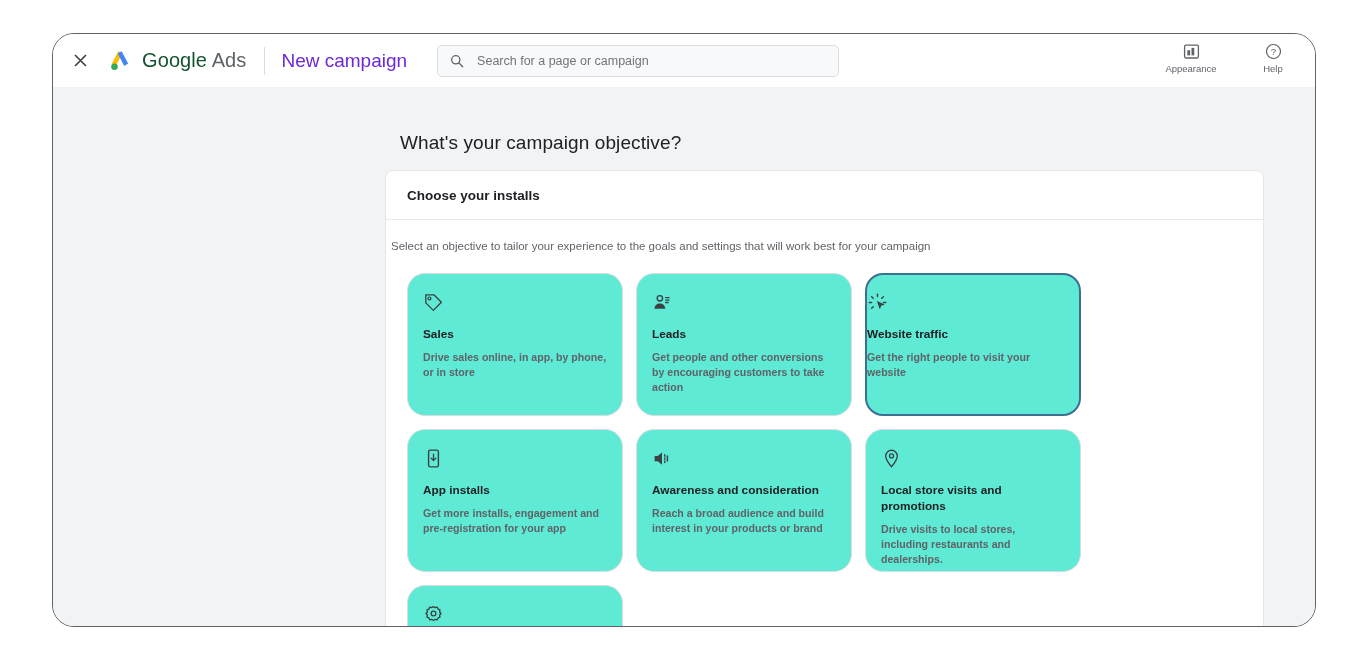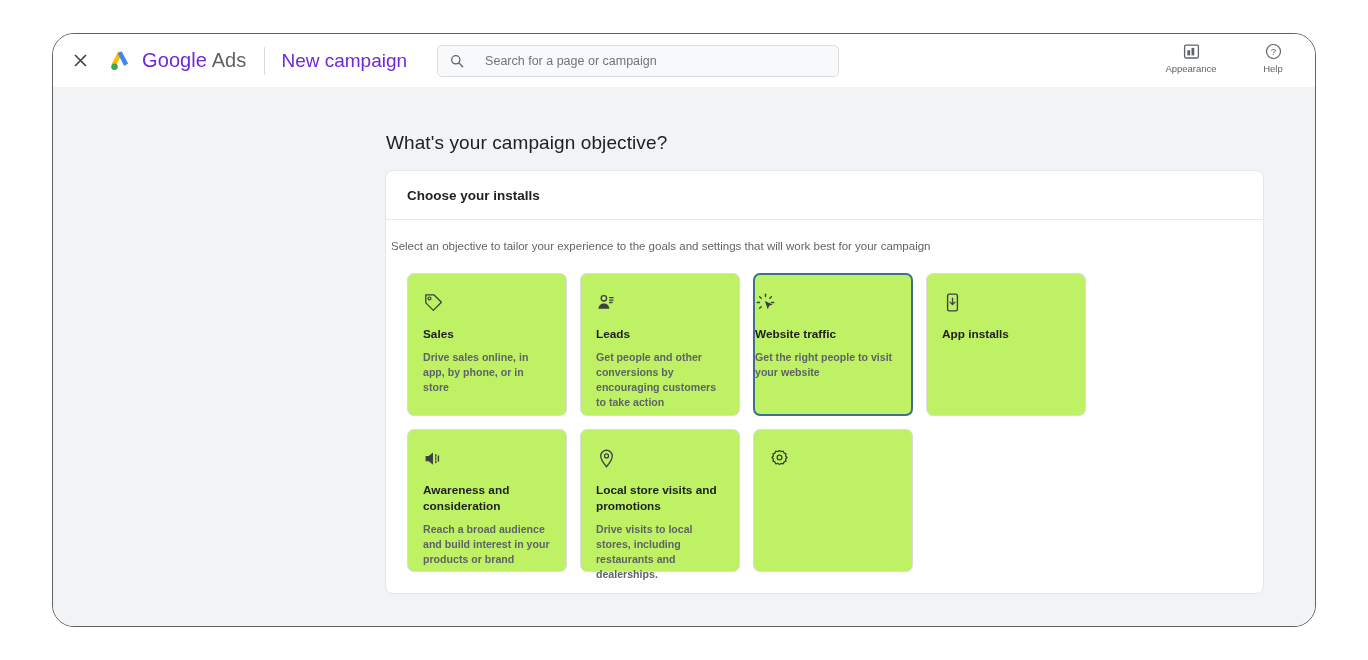--- a/index.html
+++ b/index.html
@@ -56,21 +56,21 @@
     cursor: pointer;
   }
   .ads-logo { width: 26px; height: 26px; flex: 0 0 auto; }
   .brand-text {
     margin-left: 9px;
     font-size: 20px;
     color: #5f6368;
     letter-spacing: 0.1px;
     white-space: nowrap;
   }
-  .brand-text b { font-weight: 400; color: #6d28d9; }
+  .brand-text b { font-weight: 400; color: #14532d; }
   .topbar-divider {
     width: 1px;
     height: 28px;
     background: #dadce0;
     margin: 0 16px 0 18px;
     flex: 0 0 auto;
   }
   .page-name {
     font-size: 19px;
     color: #6d28d9;
@@ -89,21 +89,21 @@
     padding: 0 12px;
     box-sizing: border-box;
     cursor: text;
     flex: 0 0 auto;
   }
   .searchbox svg { flex: 0 0 auto; }
   .search-input {
     border: none;
     outline: none;
     background: transparent;
-    margin-left: 19px;
+    margin-left: 11px;
     font-family: "Liberation Sans", sans-serif;
     font-size: 12.5px;
     color: #3c4043;
     width: 100%;
   }
   .search-input::placeholder { color: #70757a; }
 
   .topbar-right {
     position: absolute;
     right: 14px;
@@ -135,21 +135,21 @@
 
   
   .content {
     position: relative;
     height: calc(100% - 53px);
     background: #f1f3f4;
     overflow: hidden;
   }
   .heading {
     position: absolute;
-    left: 333px;
+    left: 347px;
     top: 45px;
     font-size: 19px;
     color: #202124;
     letter-spacing: 0.1px;
   }
 
   .panel {
     position: absolute;
     left: 332px;
     top: 83px;
@@ -173,25 +173,25 @@
     line-height: 1.4;
   }
 
   .card-grid {
     display: flex;
     flex-wrap: wrap;
     gap: 13px;
     padding: 19px 21px 21px 21px;
   }
   .obj-card {
-    width: 160px;
+    width: 216px;
     height: 143px;
-    background: #bef264;
+    background: #5eead4;
     border: 1px solid #dadce0;
-    border-radius: 7px;
+    border-radius: 18px;
     box-sizing: border-box;
     padding: 17px 15px 0 15px;
     cursor: pointer;
     position: relative;
   }
   .obj-card.selected {
     border: 2px solid #3f6f90;
     padding: 16px 14px 0 0;
   }
   .obj-icon {
@@ -324,20 +324,21 @@
         </div>
 
         <div class="obj-card">
           <div class="obj-icon">
             <svg width="21" height="21" viewBox="0 0 24 24">
               <rect x="6.4" y="2.4" width="11.2" height="19.2" rx="2" stroke="#3c4043" stroke-width="1.6" fill="none"></rect>
               <path d="M12 7 L12 14.2 M9.2 11.6 L12 14.4 L14.8 11.6" stroke="#3c4043" stroke-width="1.5" fill="none" stroke-linecap="round" stroke-linejoin="round"></path>
             </svg>
           </div>
           <div class="obj-title">App installs</div>
+          <div class="obj-desc">Get more installs, engagement and pre-registration for your app</div>
         </div>
 
         <div class="obj-card">
           <div class="obj-icon">
             <svg width="21" height="21" viewBox="0 0 24 24">
               <path d="M3 9 L6.6 9 L11.4 5 L11.4 19 L6.6 15 L3 15 Z" fill="#3c4043"></path>
               <g stroke="#3c4043" stroke-width="1.6" stroke-linecap="round">
                 <path d="M14.6 7.6 L14.6 9.4"></path>
                 <path d="M14.6 11.4 L14.6 12.8"></path>
                 <path d="M14.6 14.8 L14.6 16.6"></path>

